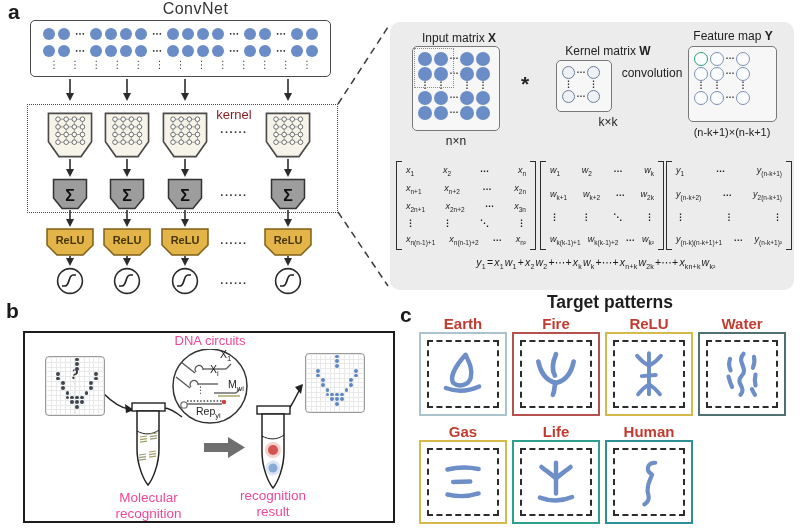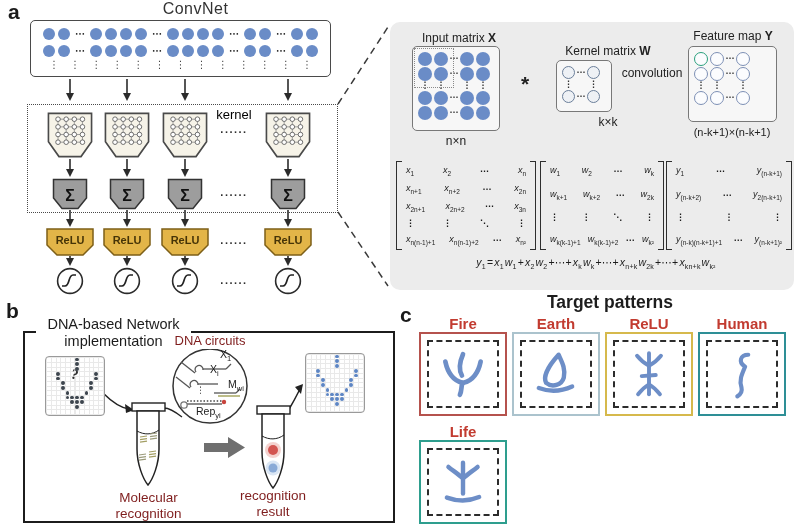--- a/index.html
+++ b/index.html
@@ -13,21 +13,21 @@
   .conv-title{font-size:16px;font-weight:500;color:#333;letter-spacing:.5px}
   .input-box{border:1.6px solid #4a4a4a;border-radius:5px;background:#fff;padding:5px 12px 2px}
   .nrow{display:flex;justify-content:space-between;align-items:center;height:15px}
   .grp{display:flex;gap:3px}
   .ncirc{width:12px;height:12px;border-radius:50%;background:#6a8cc7;display:inline-block}
   .cd{font-size:10px;font-weight:bold;color:#333;line-height:1}
   .vrow{display:flex;justify-content:space-between;padding:0 6px;height:16px}
   .vrow span{font-size:10px;color:#444;line-height:1.4}
   .dotted-box{border:1.9px dotted #4a4a4a}
   .ell{font-size:11px;font-weight:bold;letter-spacing:1.5px;color:#2e2e2e}
-  .klabel{font-size:13px;color:#000000}
+  .klabel{font-size:13px;color:#7f1d1d}
   
   .inset{background:#ececec;border-radius:10px}
   .mtitle{font-size:12px;color:#222}
   .dim{font-size:12px;color:#222}
   .circle-box{border:1.6px solid #787878;border-radius:5px;background:#f7f7f7}
   .cgrid{display:grid;justify-items:center;align-items:center;height:100%;padding:4px}
   .bc{width:14px;height:14px;border-radius:50%;background:#6a8cc7}
   .wc{width:13px;height:13px;border-radius:50%;background:#eef1f5;border:1.5px solid #6b7f9a}
   .fc{width:14px;height:14px;border-radius:50%;background:#fbfcfe;border:1.5px solid #7d90b5}
   .fc.green{border-color:#2aa07d}
@@ -45,21 +45,21 @@
   .tok i{font-style:italic}
   .tok sub{font-size:6.5px}
   .tok.plain{font-style:normal;font-weight:bold}
   .equation{font-size:10.5px;color:#1c1c1c;letter-spacing:.2px}
   .equation .tok{margin:0 .5px}
   .equation sub{font-size:7px}
   
   .pb-border{border:2px solid #1c1c1c}
   .pb-title{font-size:14.5px;font-weight:500;color:#1c1c1c;line-height:17px;
     background:#fff;white-space:pre-line;z-index:3}
-  .smalllab{font-size:13.5px;color:#7f1d1d;line-height:16px;white-space:pre-line}
+  .smalllab{font-size:13.5px;color:#ec4899;line-height:16px;white-space:pre-line}
   .dotgrid{width:60px;height:60px;border:1.4px solid #9a9a9a;border-radius:4px;background:#fff;
     background-image:repeating-linear-gradient(0deg,#e9e9e9 0 1px,transparent 1px 4.75px),
       repeating-linear-gradient(90deg,#e9e9e9 0 1px,transparent 1px 4.75px)}
   .gdot{position:absolute;width:3.8px;height:3.8px;border-radius:50%}
   .qmark{position:absolute;left:25px;top:10px;font-size:14px;font-weight:bold;color:#2f2f2f;
     transform:rotate(14deg);font-family:"Liberation Serif",serif}
   .dlab{position:absolute;font-size:10.5px;color:#222;z-index:3}
   .dlab sub{font-size:7.5px}
   
   .tp-title{font-size:17.5px;font-weight:600;color:#1d1d1d}
@@ -539,22 +539,20 @@
         <span class="tok"><i>y</i><sub>(n-k)(n-k+1)+1</sub></span>
         <span class="tok plain">⋯</span>
         <span class="tok"><i>y</i><sub>(n-k+1)²</sub></span>
       </div>
     </div>
 
   <div class="abs equation ctr" style="left:398px;top:256px;width:396px"><span class="tok"><i>y</i><sub>1</sub></span><span class="tok plain" style="font-weight: normal;">=</span><span class="tok"><i>x</i><sub>1</sub></span><span class="tok"><i>w</i><sub>1</sub></span><span class="tok plain" style="font-weight: normal;">+</span><span class="tok"><i>x</i><sub>2</sub></span><span class="tok"><i>w</i><sub>2</sub></span><span class="tok plain" style="font-weight: normal;">+⋯+</span><span class="tok"><i>x</i><sub>k</sub></span><span class="tok"><i>w</i><sub>k</sub></span><span class="tok plain" style="font-weight: normal;">+⋯+</span><span class="tok"><i>x</i><sub>n+k</sub></span><span class="tok"><i>w</i><sub>2k</sub></span><span class="tok plain" style="font-weight: normal;">+⋯+</span><span class="tok"><i>x</i><sub>kn+k</sub></span><span class="tok"><i>w</i><sub>k²</sub></span></div>
 
   <div class="abs panel-label" style="left:6px;top:299px">b</div>
   <div class="abs pb-border" style="left:23px;top:331px;width:372px;height:192px"></div>
-  <div class="abs pb-title ctr" style="left:36px;top:316px;width:155px">DNA-based Network
-implementation</div>
 
   <div class="abs dotgrid" style="left:45px;top:356px">
     <span class="qmark">?</span>
   <span class="gdot" style="left: 29.2px; top: 0.7px; background: rgb(62, 70, 79);"></span>
       <span class="gdot" style="left: 29.2px; top: 5.45px; background: rgb(62, 70, 79);"></span>
       <span class="gdot" style="left: 29.2px; top: 10.2px; background: rgb(62, 70, 79);"></span>
       <span class="gdot" style="left: 10.2px; top: 14.95px; background: rgb(62, 70, 79);"></span>
       <span class="gdot" style="left: 10.2px; top: 19.7px; background: rgb(62, 70, 79);"></span>
       <span class="gdot" style="left: 14.95px; top: 24.45px; background: rgb(62, 70, 79);"></span>
       <span class="gdot" style="left: 14.95px; top: 29.2px; background: rgb(62, 70, 79);"></span>
@@ -607,76 +605,103 @@
 
   <div class="abs smalllab ctr" style="left:100px;top:490px;width:97px">Molecular
 recognition</div>
   <div class="abs smalllab ctr" style="left:227px;top:488px;width:92px">recognition
 result</div>
 
   <div class="abs panel-label" style="left:400px;top:303px">c</div>
   <div class="abs tp-title ctr" style="left:430px;top:292px;width:360px">Target patterns</div>
   <div class="abs" id="pattern-grid" style="left:419px;top:315px">
       <div class="pcard">
+        <div class="pcard-label" style="color: rgb(194, 59, 48);">Earth</div>
+        <div class="pcard-box" style="border-color: rgb(171, 195, 205);">
+          <div class="stamp">
+            <svg viewBox="0 0 100 100" class="glyph">
+              <path d="M55,13 C34,36 25,56 31,67 C43,77 61,71 65,57 C69,40 61,26 55,13 Z" fill="none" stroke="#6d8ec7" stroke-width="8.5" stroke-linecap="round" stroke-linejoin="round"></path>
+              <path d="M17,77 C39,85 61,83 81,74" fill="none" stroke="#6d8ec7" stroke-width="8.5" stroke-linecap="round" stroke-linejoin="round"></path>
+            </svg>
+          </div>
+        </div>
+      </div>
+      <div class="pcard">
         <div class="pcard-label" style="color: rgb(194, 59, 48);">Fire</div>
         <div class="pcard-box" style="border-color: rgb(181, 82, 77);">
           <div class="stamp">
             <svg viewBox="0 0 100 100" class="glyph">
               <path d="M16,26 C21,50 33,63 49,67" fill="none" stroke="#6d8ec7" stroke-width="9" stroke-linecap="round" stroke-linejoin="round"></path>
               <path d="M84,26 C79,50 67,63 51,67" fill="none" stroke="#6d8ec7" stroke-width="9" stroke-linecap="round" stroke-linejoin="round"></path>
               <path d="M50,12 C43,28 41,41 48,53" fill="none" stroke="#6d8ec7" stroke-width="9" stroke-linecap="round" stroke-linejoin="round"></path>
               <path d="M49,67 C46,75 48,82 44,90" fill="none" stroke="#6d8ec7" stroke-width="9" stroke-linecap="round" stroke-linejoin="round"></path>
-            </svg>
-          </div>
-        </div>
-      </div>
-      <div class="pcard">
-        <div class="pcard-label" style="color: rgb(194, 59, 48);">Earth</div>
-        <div class="pcard-box" style="border-color: rgb(171, 195, 205);">
-          <div class="stamp">
-            <svg viewBox="0 0 100 100" class="glyph">
-              <path d="M55,13 C34,36 25,56 31,67 C43,77 61,71 65,57 C69,40 61,26 55,13 Z" fill="none" stroke="#6d8ec7" stroke-width="8.5" stroke-linecap="round" stroke-linejoin="round"></path>
-              <path d="M17,77 C39,85 61,83 81,74" fill="none" stroke="#6d8ec7" stroke-width="8.5" stroke-linecap="round" stroke-linejoin="round"></path>
             </svg>
           </div>
         </div>
       </div>
       <div class="pcard">
         <div class="pcard-label" style="color: rgb(194, 59, 48);">ReLU</div>
         <div class="pcard-box" style="border-color: rgb(214, 185, 76);">
           <div class="stamp">
             <svg viewBox="0 0 100 100" class="glyph">
               <path d="M50,10 L50,89" fill="none" stroke="#6d8ec7" stroke-width="7.5" stroke-linecap="round" stroke-linejoin="round"></path>
               <path d="M27,15 C35,25 42,30 50,34" fill="none" stroke="#6d8ec7" stroke-width="7.5" stroke-linecap="round" stroke-linejoin="round"></path>
               <path d="M73,15 C65,25 58,30 50,34" fill="none" stroke="#6d8ec7" stroke-width="7.5" stroke-linecap="round" stroke-linejoin="round"></path>
               <path d="M36,54 L63,52" fill="none" stroke="#6d8ec7" stroke-width="7.5" stroke-linecap="round" stroke-linejoin="round"></path>
               <path d="M29,89 C37,79 43,74 50,70" fill="none" stroke="#6d8ec7" stroke-width="7.5" stroke-linecap="round" stroke-linejoin="round"></path>
               <path d="M71,89 C63,79 57,74 50,70" fill="none" stroke="#6d8ec7" stroke-width="7.5" stroke-linecap="round" stroke-linejoin="round"></path>
             </svg>
           </div>
         </div>
       </div>
       <div class="pcard">
-        <div class="pcard-label" style="color: rgb(194, 59, 48);">Human</div>
-        <div class="pcard-box" style="border-color: rgb(46, 143, 150);">
+        <div class="pcard-label" style="color: rgb(194, 59, 48);">Water</div>
+        <div class="pcard-box" style="border-color: rgb(81, 112, 112);">
           <div class="stamp">
             <svg viewBox="0 0 100 100" class="glyph">
-              <path d="M62,13 C47,13 42,27 56,36 C50,50 44,62 49,76 C51,84 46,90 41,93" fill="none" stroke="#6d8ec7" stroke-width="8" stroke-linecap="round" stroke-linejoin="round"></path>
+              <path d="M53,11 C38,27 64,39 49,54 C36,68 60,76 47,90" fill="none" stroke="#6d8ec7" stroke-width="8" stroke-linecap="round" stroke-linejoin="round"></path>
+              <path d="M27,21 C24,29 25,36 28,43" fill="none" stroke="#6d8ec7" stroke-width="8" stroke-linecap="round" stroke-linejoin="round"></path>
+              <path d="M24,55 C26,63 28,69 31,75" fill="none" stroke="#6d8ec7" stroke-width="8" stroke-linecap="round" stroke-linejoin="round"></path>
+              <path d="M73,17 C75,25 74,31 71,38" fill="none" stroke="#6d8ec7" stroke-width="8" stroke-linecap="round" stroke-linejoin="round"></path>
+              <path d="M76,51 C74,59 74,65 76,72" fill="none" stroke="#6d8ec7" stroke-width="8" stroke-linecap="round" stroke-linejoin="round"></path>
+              <path d="M69,79 C71,84 73,87 75,90" fill="none" stroke="#6d8ec7" stroke-width="8" stroke-linecap="round" stroke-linejoin="round"></path>
+            </svg>
+          </div>
+        </div>
+      </div>
+      <div class="pcard">
+        <div class="pcard-label" style="color: rgb(194, 59, 48);">Gas</div>
+        <div class="pcard-box" style="border-color: rgb(214, 185, 76);">
+          <div class="stamp">
+            <svg viewBox="0 0 100 100" class="glyph">
+              <path d="M20,26 C41,21 60,21 80,25" fill="none" stroke="#6d8ec7" stroke-width="8.5" stroke-linecap="round" stroke-linejoin="round"></path>
+              <path d="M31,50 L64,49" fill="none" stroke="#6d8ec7" stroke-width="8.5" stroke-linecap="round" stroke-linejoin="round"></path>
+              <path d="M20,74 C42,79 61,78 80,72" fill="none" stroke="#6d8ec7" stroke-width="8.5" stroke-linecap="round" stroke-linejoin="round"></path>
             </svg>
           </div>
         </div>
       </div>
       <div class="pcard">
         <div class="pcard-label" style="color: rgb(194, 59, 48);">Life</div>
         <div class="pcard-box" style="border-color: rgb(46, 158, 142);">
           <div class="stamp">
             <svg viewBox="0 0 100 100" class="glyph">
               <path d="M50,13 L50,72" fill="none" stroke="#6d8ec7" stroke-width="8.5" stroke-linecap="round" stroke-linejoin="round"></path>
               <path d="M50,43 C41,35 32,29 22,21" fill="none" stroke="#6d8ec7" stroke-width="8.5" stroke-linecap="round" stroke-linejoin="round"></path>
               <path d="M50,43 C59,35 68,29 78,21" fill="none" stroke="#6d8ec7" stroke-width="8.5" stroke-linecap="round" stroke-linejoin="round"></path>
               <path d="M19,80 C41,88 62,87 81,79" fill="none" stroke="#6d8ec7" stroke-width="8.5" stroke-linecap="round" stroke-linejoin="round"></path>
             </svg>
           </div>
         </div>
       </div>
+      <div class="pcard">
+        <div class="pcard-label" style="color: rgb(194, 59, 48);">Human</div>
+        <div class="pcard-box" style="border-color: rgb(46, 143, 150);">
+          <div class="stamp">
+            <svg viewBox="0 0 100 100" class="glyph">
+              <path d="M62,13 C47,13 42,27 56,36 C50,50 44,62 49,76 C51,84 46,90 41,93" fill="none" stroke="#6d8ec7" stroke-width="8" stroke-linecap="round" stroke-linejoin="round"></path>
+            </svg>
+          </div>
+        </div>
+      </div>
     </div>
 
 </div>
 
 </body></html>

